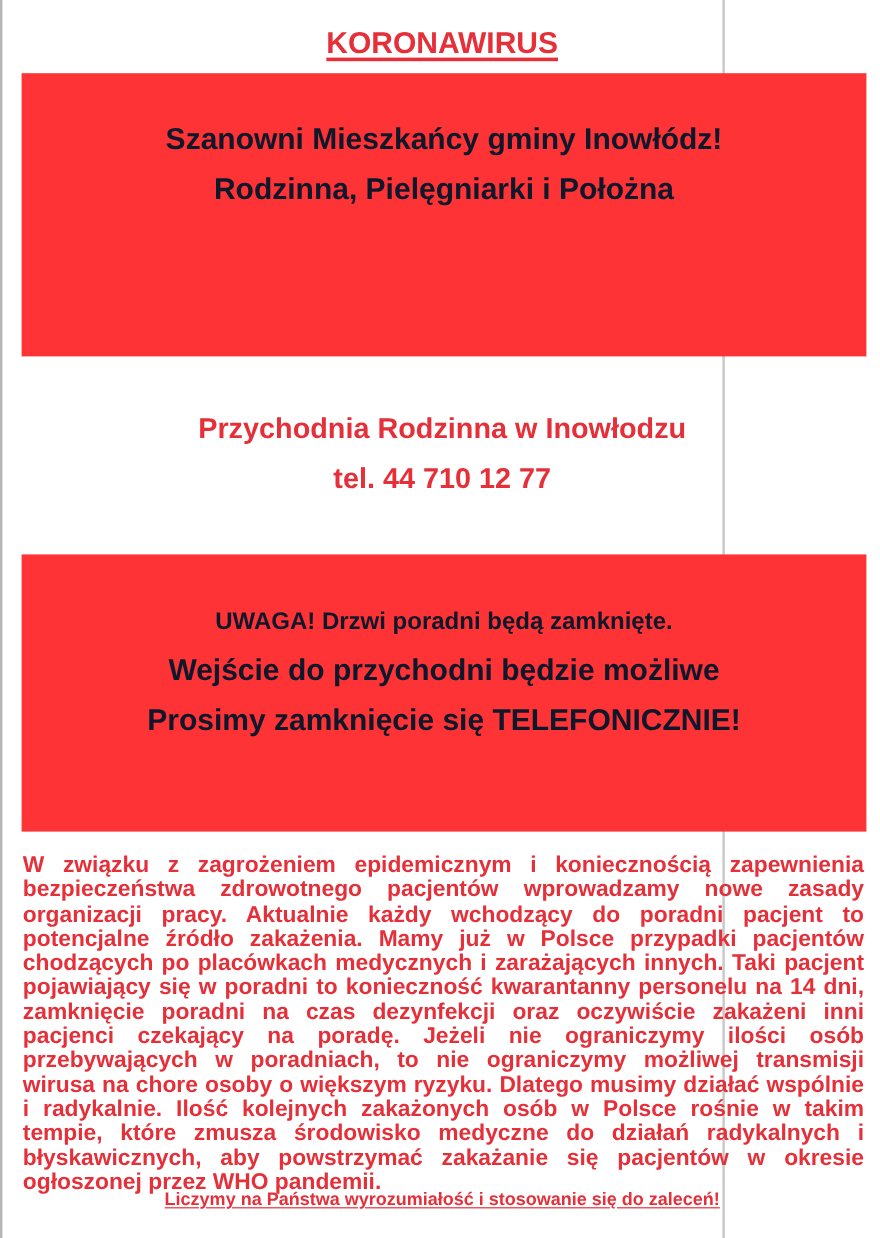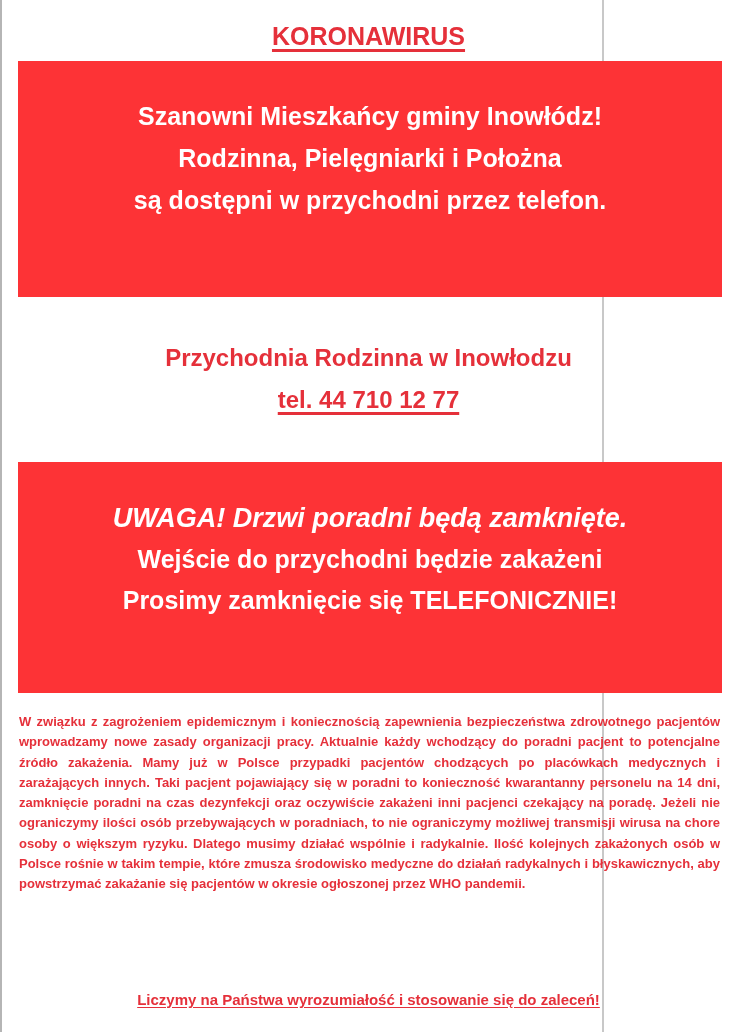--- a/index.html
+++ b/index.html
@@ -11,63 +11,62 @@
       background: #fff;
     }
     .title {
       position: absolute; left: 0; width: 733px; top: 22px;
       text-align: center; color: #e5303a; font-weight: bold; font-size: 25px;
       text-decoration: underline; text-decoration-thickness: 3px; text-underline-offset: 4px;
       letter-spacing: 0px;
     }
     .red-box {
       position: absolute; left: 16px; width: 704px; background: #fd3336;
-      color: #ffffff; font-weight: bold; text-align: center;
+      color: #0f172a; font-weight: bold; text-align: center;
     }
     .box1 { top: 61px; height: 236px; font-size: 25px; line-height: 42px; padding-top: 34px; }
     .box2 { top: 462px; height: 231px; font-size: 25px; line-height: 41px; padding-top: 36px; }
-    .box2 .big { font-size: 27px; font-style: italic; }
+    .box2 .big { font-size: 20px; }
     .clinic {
       position: absolute; left: 0; width: 733px; top: 340px; text-align: center;
       color: #e5303a; font-weight: bold; font-size: 24px; line-height: 36px;
     }
     .clinic .phone {
-      display: inline-block; text-decoration: underline; text-decoration-thickness: 3px; text-underline-offset: 4px;
+      display: inline-block; text-decoration-thickness: 3px; text-underline-offset: 4px;
       margin-top: 6px;
     }
     .body-text {
       position: absolute; left: 17px; width: 701px; top: 712px;
-      color: #e5303a; font-weight: bold; font-size: 13px; line-height: 20.3px;
+      color: #e5303a; font-weight: bold; font-size: 19px; line-height: 20.3px;
       text-align: justify;
     }
     .closing {
       position: absolute; left: 0; width: 733px; top: 991px; text-align: center;
       color: #e5303a; font-weight: bold; font-size: 15px; text-decoration: underline;
       text-underline-offset: 2px;
     }
   </style>
 </head>
 <body>
 
 <div class="page">
   <div class="title">KORONAWIRUS</div>
 
   <div class="red-box box1">
     <div>Szanowni Mieszkańcy gminy Inowłódz!</div>
     <div>Rodzinna, Pielęgniarki i Położna</div>
-    <div>są dostępni w przychodni przez telefon.</div>
   </div>
 
   <div class="clinic">
     <div>Przychodnia Rodzinna w Inowłodzu</div>
     <div class="phone">tel. 44 710 12 77</div>
   </div>
 
   <div class="red-box box2">
     <div class="big">UWAGA! Drzwi poradni będą zamknięte.</div>
-    <div>Wejście do przychodni będzie zakażeni</div>
+    <div>Wejście do przychodni będzie możliwe</div>
     <div>Prosimy zamknięcie się TELEFONICZNIE!</div>
   </div>
 
   <div class="body-text">W związku z zagrożeniem epidemicznym i koniecznością zapewnienia bezpieczeństwa zdrowotnego pacjentów wprowadzamy nowe zasady organizacji pracy. Aktualnie każdy wchodzący do poradni pacjent to potencjalne źródło zakażenia. Mamy już w Polsce przypadki pacjentów chodzących po placówkach medycznych i zarażających innych. Taki pacjent pojawiający się w poradni to konieczność kwarantanny personelu na 14 dni, zamknięcie poradni na czas dezynfekcji oraz oczywiście zakażeni inni pacjenci czekający na poradę. Jeżeli nie ograniczymy ilości osób przebywających w poradniach, to nie ograniczymy możliwej transmisji wirusa na chore osoby o większym ryzyku.  Dlatego musimy działać wspólnie i radykalnie. Ilość kolejnych zakażonych osób w Polsce rośnie w takim tempie, które zmusza środowisko medyczne do działań radykalnych i błyskawicznych, aby powstrzymać zakażanie się pacjentów w okresie ogłoszonej przez WHO pandemii.</div>
 
   <div class="closing">Liczymy na Państwa wyrozumiałość i stosowanie się do zaleceń!</div>
 </div>
 
 </body></html>

